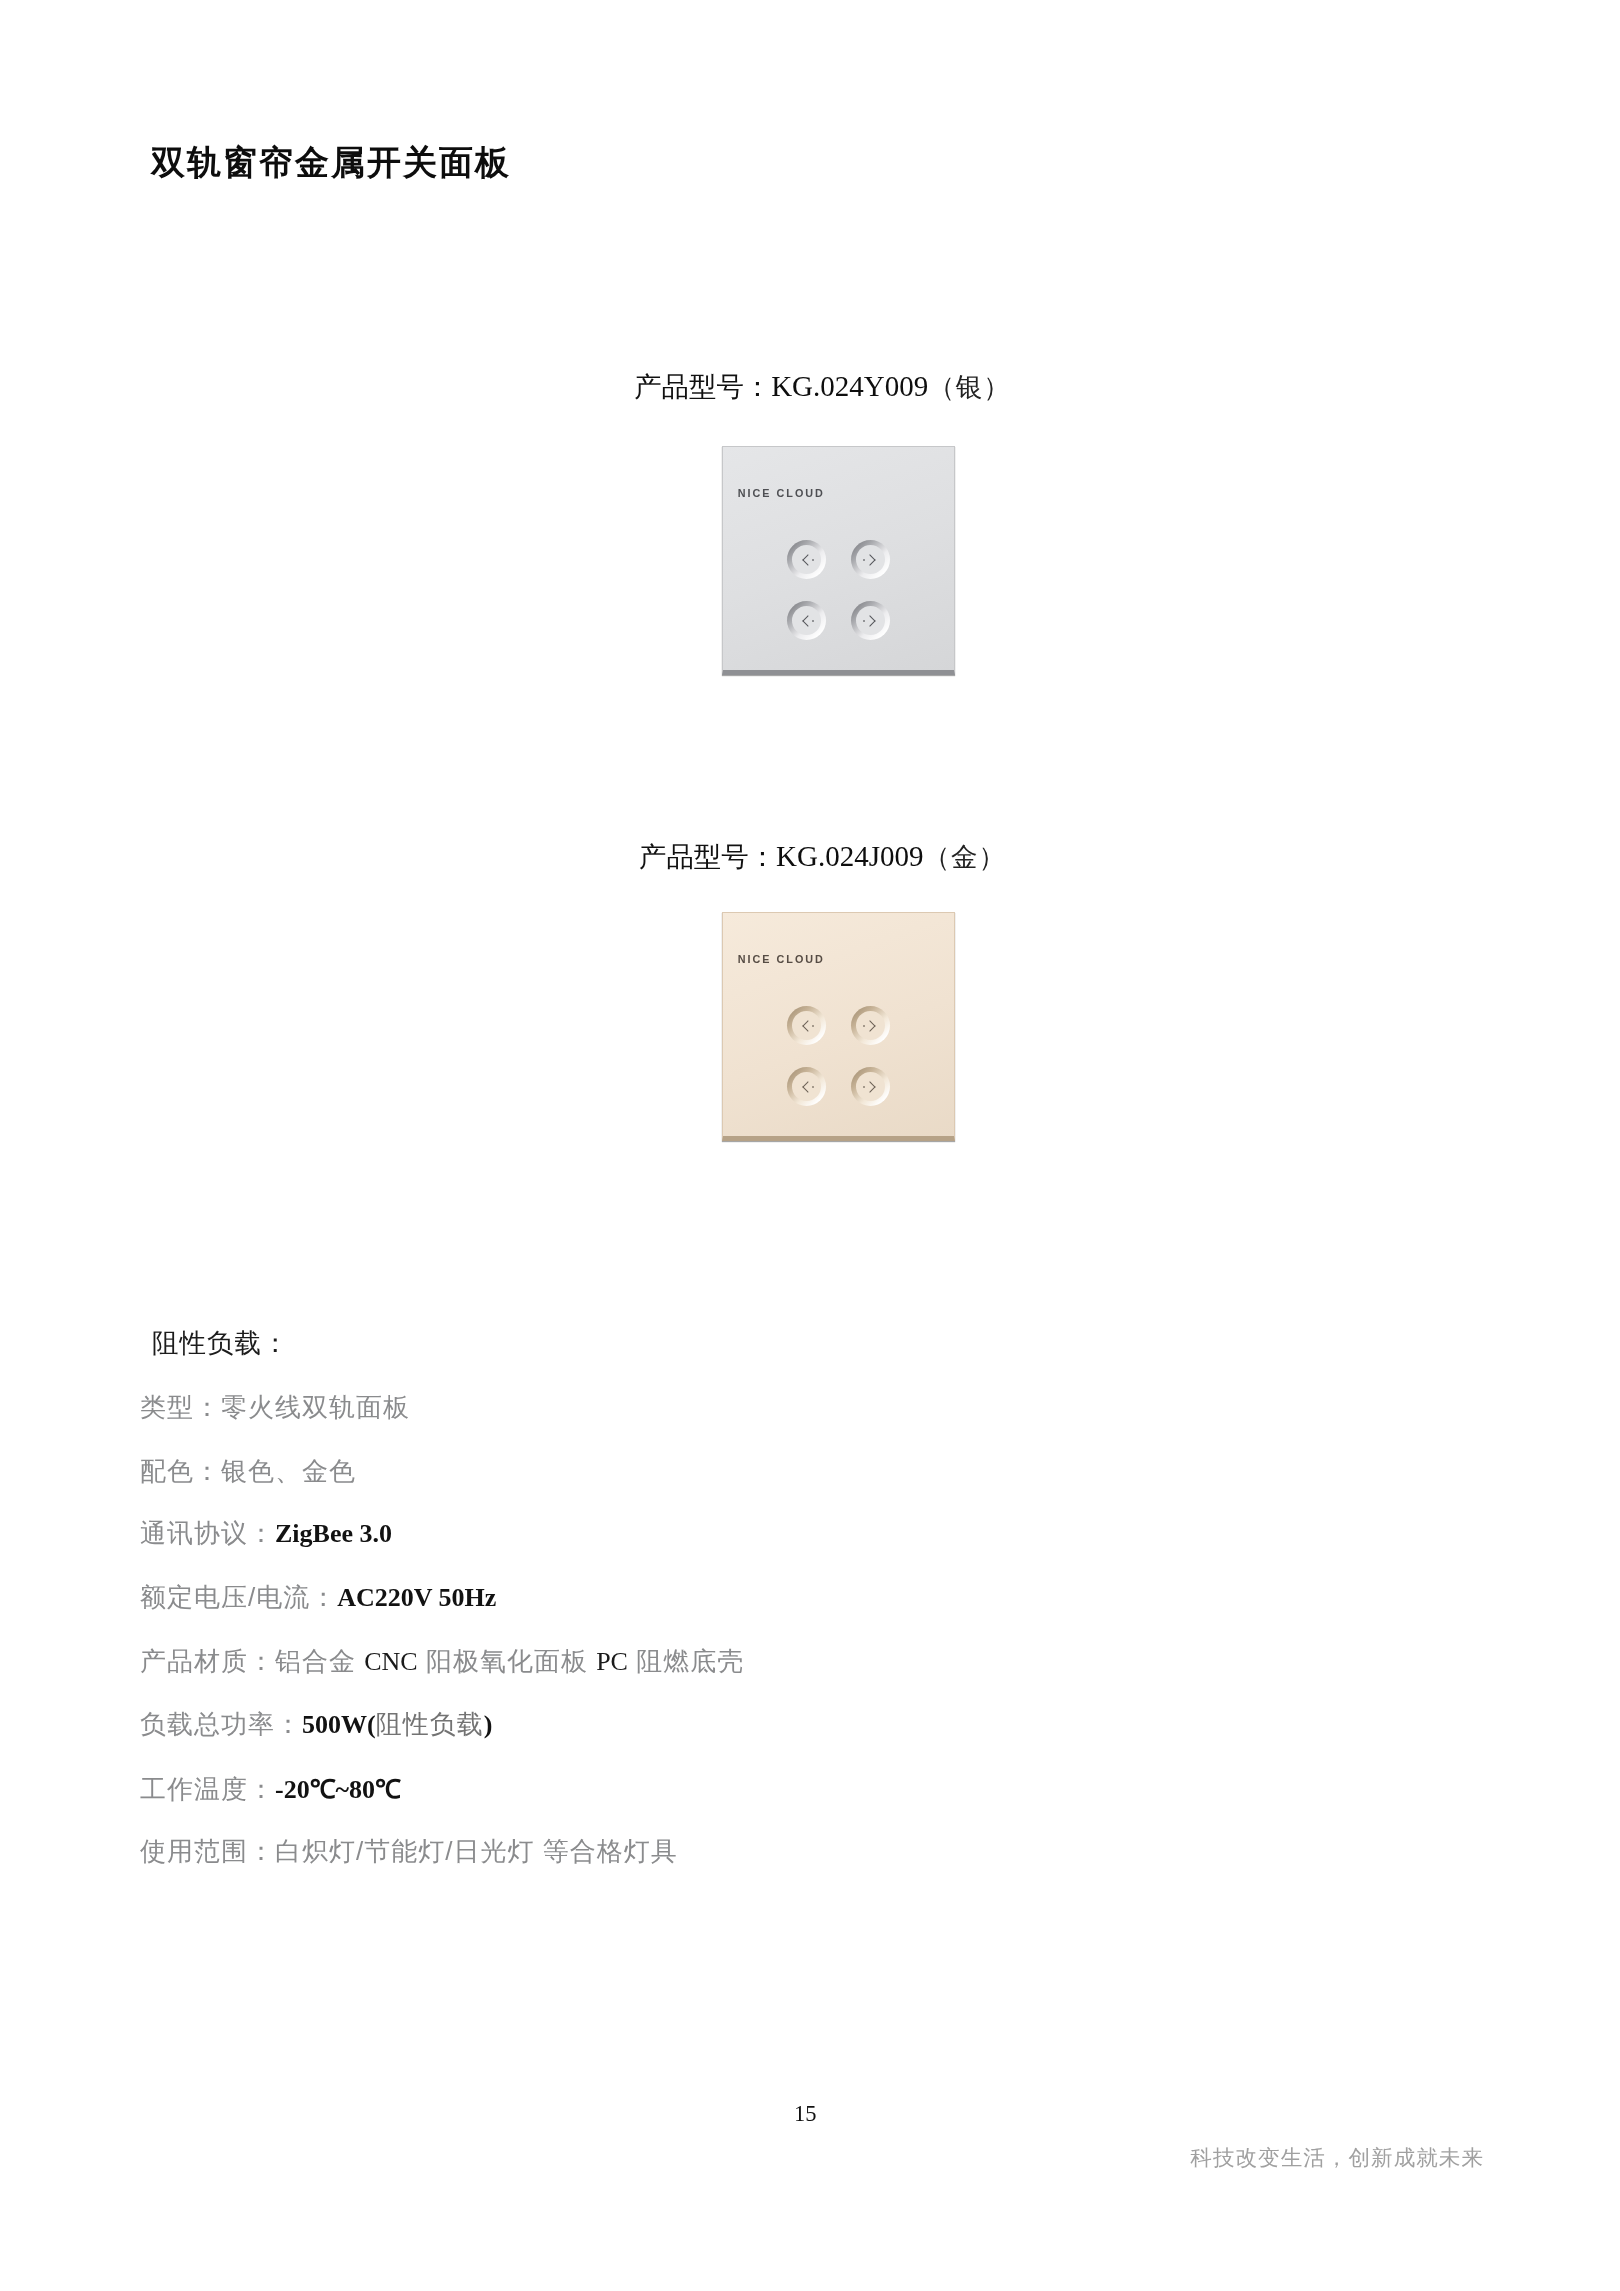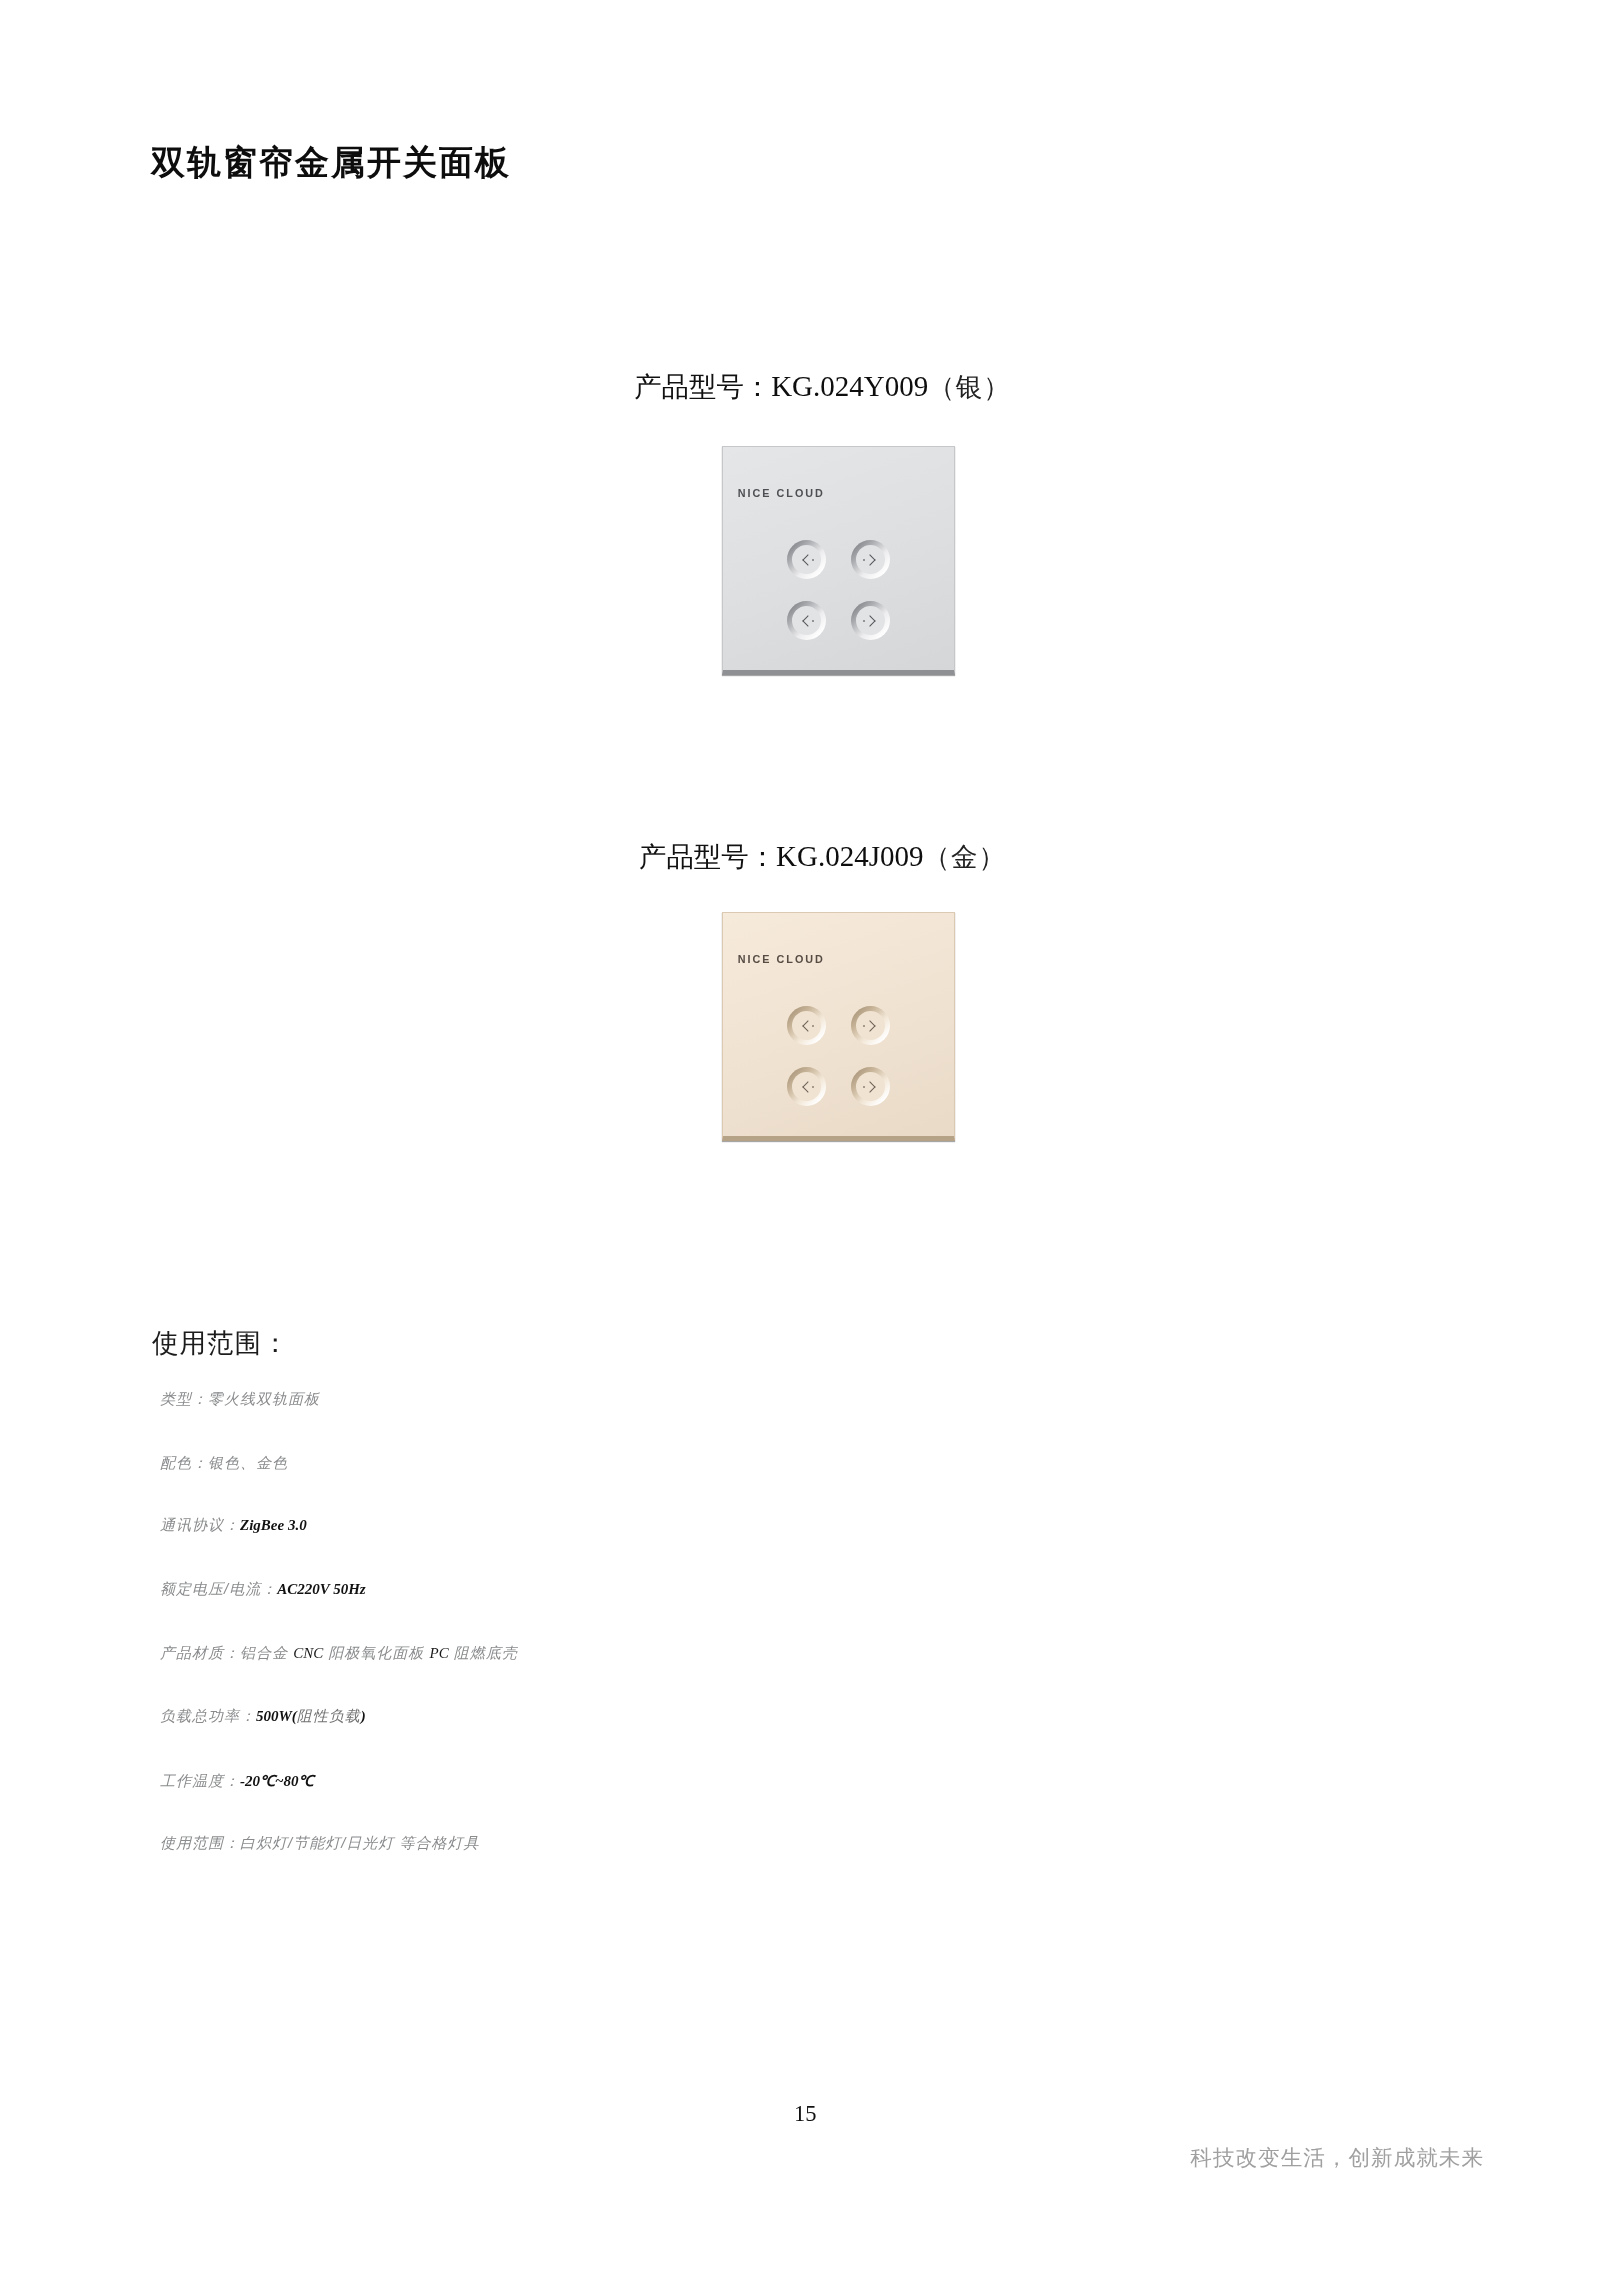--- a/index.html
+++ b/index.html
@@ -56,21 +56,21 @@
   .panel.gold .chev.left{border-color:#6b6055;}
   .panel.gold .chev.right{border-color:#6b6055;}
   .led-dot{position:absolute;top:13.7px;width:2px;height:2px;border-radius:50%;background:rgba(85,86,90,.75);}
   .panel.gold .led-dot{background:rgba(107,96,85,.75);}
   
   .param-heading{
     position:absolute;left:152px;top:1325px;
     font-size:26.5px;color:#1c1c1c;letter-spacing:1px;
   }
   .param-line{
-    position:absolute;left:160px;white-space:nowrap;font-size:15px;letter-spacing:1px;font-style:italic;
+    position:absolute;left:140px;white-space:nowrap;font-size:26px;letter-spacing:1px;
   }
   .seg-gray{color:#8a8b8d;}
   .seg-black{color:#737373;}
   .seg-serif{font-family:"Liberation Serif",serif;font-weight:bold;color:#121212;letter-spacing:0;margin-top:10px;}
   .seg-serif-reg{font-family:"Liberation Serif",serif;font-weight:normal;color:#1a1a1a;letter-spacing:0;}
   
   .page-number{
     position:absolute;left:794px;top:2101px;
     font-family:"Liberation Serif",serif;font-size:22.5px;color:#111;
   }
@@ -141,21 +141,21 @@
       </div>
     </div>
     <div class="btn-outer" style="left: 128px; top: 154px;">
       <div class="btn-inner">
         <span class="chev right"></span>
         <span class="led-dot" style="left: 6.9px;"></span>
       </div>
     </div>
   </div>
 
-<div class="param-heading">使用范围：</div>
+<div class="param-heading">阻性负载：</div>
 <div id="param-lines">
     <div class="param-line" style="top: 1390px;"><span class="seg-gray">类型：零火线双轨面板</span></div>
     <div class="param-line" style="top: 1454px;"><span class="seg-gray">配色：银色、金色</span></div>
     <div class="param-line" style="top: 1516px;"><span class="seg-gray">通讯协议：</span><span class="seg-serif">ZigBee 3.0</span></div>
     <div class="param-line" style="top: 1580px;"><span class="seg-gray">额定电压/电流：</span><span class="seg-serif">AC220V 50Hz</span></div>
     <div class="param-line" style="top: 1644px;"><span class="seg-gray">产品材质：铝合金 </span><span class="seg-serif-reg">CNC</span><span class="seg-gray"> 阳极氧化面板 </span><span class="seg-serif-reg">PC</span><span class="seg-gray"> 阻燃底壳</span></div>
     <div class="param-line" style="top: 1707px;"><span class="seg-gray">负载总功率：</span><span class="seg-serif">500W(</span><span class="seg-black">阻性负载</span><span class="seg-serif">)</span></div>
     <div class="param-line" style="top: 1770px;"><span class="seg-gray">工作温度：</span><span class="seg-serif">-20℃~80℃</span></div>
     <div class="param-line" style="top: 1834px;"><span class="seg-gray">使用范围：白炽灯/节能灯/日光灯 等合格灯具</span></div>
   </div>

